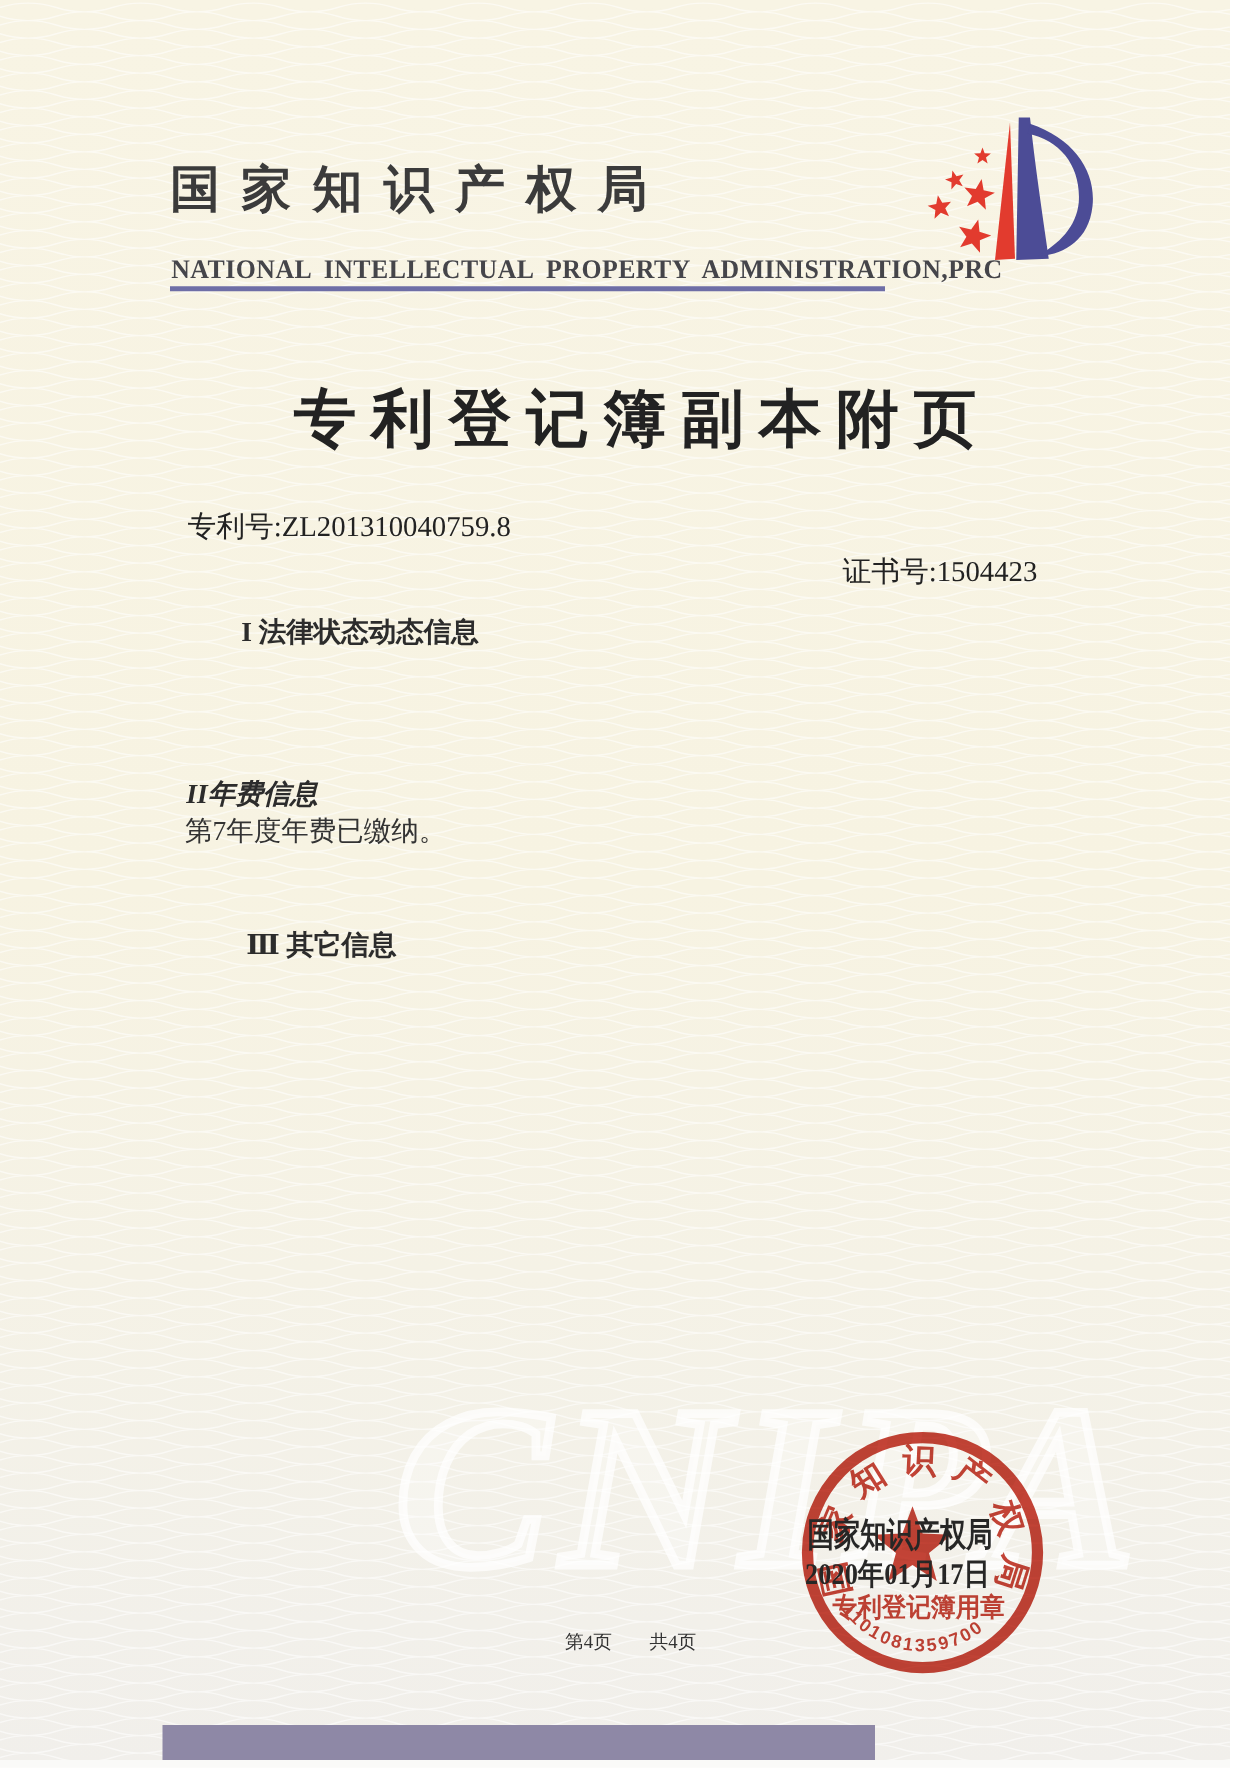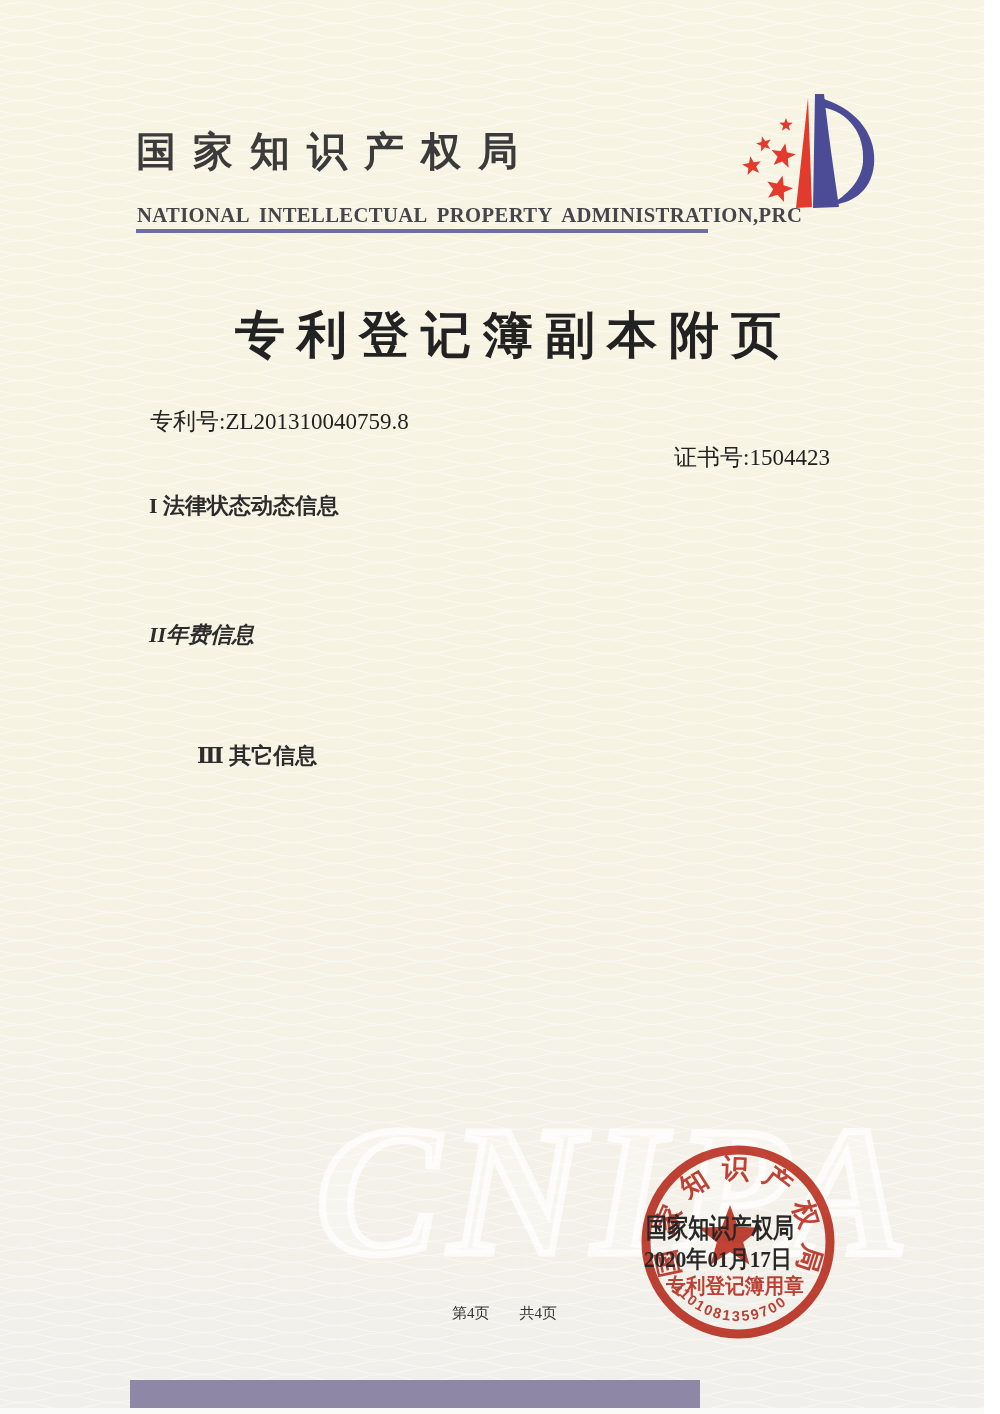--- a/index.html
+++ b/index.html
@@ -33,21 +33,21 @@
     position:absolute; left:0; top:302px; width:1028px; text-align:center;
     font-size:50px; font-weight:700; letter-spacing:12px; color:#222; white-space:nowrap;
   }
   .numbers-row { position:absolute; left:0; top:394px; width:1000px; font-size:23px; color:#222; }
   .patent-no { position:absolute; left:150px; top:0; white-space:nowrap;margin-top:12px; }
   .cert-no   { position:absolute; left:674px; top:0; white-space:nowrap;margin-top:48px; }
 
   
   .sec-heading { position:absolute; left:149px; font-size:22px; font-weight:700; color:#2c2c2c; white-space:nowrap; }
   .sec-body    { position:absolute; left:148px; font-size:22px; color:#333; white-space:nowrap; }
-  .sec-1 { top:491px; }
+  .sec-1 { top:491px;margin-left:44px; }
   .sec-2 { top:620px;font-style:italic; }
   .sec-2-body { top:650px; }
   .sec-3 { top:741px;margin-left:48px; }
 
   
   .watermark {
     position:absolute; left:316px; top:1098px;
     font-family:Liberation Serif, serif;
     font-style:italic; font-weight:700; font-size:185px; line-height:185px;
     letter-spacing:10px; color:rgba(255,255,255,0.28);
@@ -102,20 +102,21 @@
     <div class="patent-no">
       <span>专利号:</span><span>ZL201310040759.8</span>
     </div>
     <div class="cert-no">
       <span>证书号:</span><span>1504423</span>
     </div>
   </div>
 
   <div class="sec-heading sec-1">I 法律状态动态信息</div>
   <div class="sec-heading sec-2">II年费信息</div>
+  <div class="sec-body sec-2-body">第7年度年费已缴纳。</div>
   <div class="sec-heading sec-3">Ⅲ 其它信息</div>
 
   <div class="watermark">CNIPA</div>
 
   <svg class="seal-svg" viewBox="0 0 220 220">
     <defs>
       <path id="ringTextPath" d="M57.6,146.7 A64,64 0 1 1 162.4,146.7"></path>
       <path id="serialPath" d="M43,151.9 A79,79 0 0 0 177,151.9"></path>
     </defs>
     <circle cx="110" cy="110" r="92" fill="none" stroke-width="9" style="stroke:var(--seal-red)"></circle>

